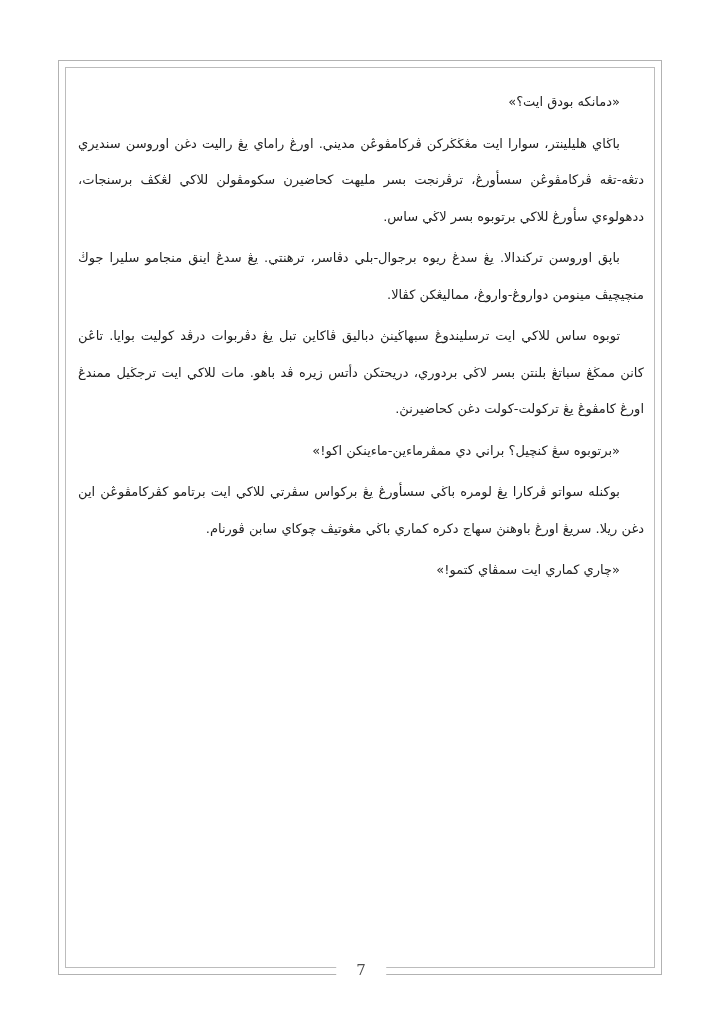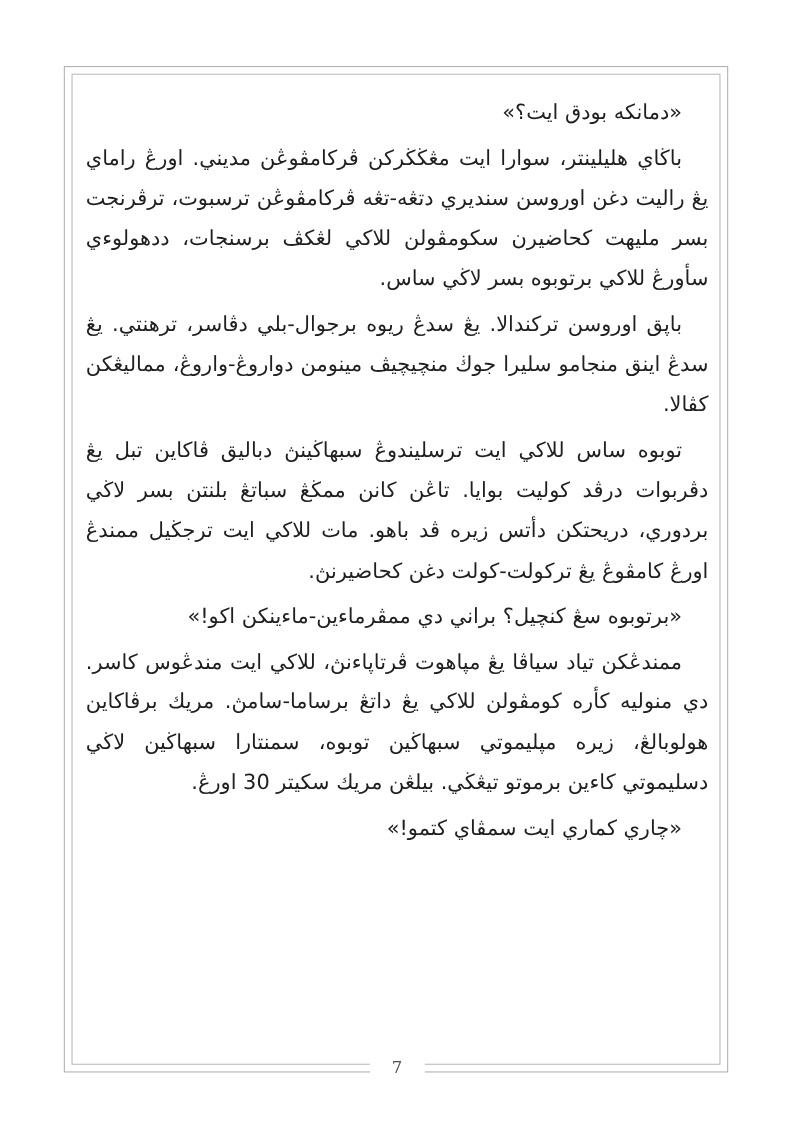--- a/index.html
+++ b/index.html
@@ -34,21 +34,21 @@
     border: 1px solid #bcbcbc;
   }
   .content {
     position: absolute;
     left: 78px;
     top: 84px;
     width: 566px;
     direction: rtl;
     text-align: justify;
     color: #1f1f1f;
-    font-size: 19px;
+    font-size: 13px;
     line-height: 36.5px;
     font-family: "DejaVu Sans", sans-serif;
   }
   .para {
     margin: 0 0 5px 0;
     text-indent: 24px;
   }
   .para.dialogue {
     text-align: right;
   }
@@ -69,23 +69,23 @@
 </head>
 <body>
 
 <div class="page">
 
   <div class="frame-outer"></div>
   <div class="frame-inner"></div>
 
   <div class="content" dir="rtl">
     <p class="para dialogue">«دمانكه بودق ايت؟»</p>
-    <p class="para">باڬاي هليلينتر، سوارا ايت مڠڬڬركن ڤركامڤوڠن مديني. اورڠ راماي يڠ راليت دغن اوروسن سنديري دتڠه-تڠه ڤركامڤوڠن ترسبوت، ترڤرنجت بسر مليهت كحاضيرن سكومڤولن للاكي لڠكڤ برسنجات، ددهولوءي سأورڠ للاكي برتوبوه بسر لاڬي ساس.</p>
+    <p class="para">باڬاي هليلينتر، سوارا ايت مڠڬڬركن ڤركامڤوڠن مديني. اورڠ راماي يڠ راليت دغن اوروسن سنديري دتڠه-تڠه ڤركامڤوڠن سسأورڠ، ترڤرنجت بسر مليهت كحاضيرن سكومڤولن للاكي لڠكڤ برسنجات، ددهولوءي سأورڠ للاكي برتوبوه بسر لاڬي ساس.</p>
     <p class="para">باڽق اوروسن تركندالا. يڠ سدڠ ريوه برجوال-بلي دڤاسر، ترهنتي. يڠ سدڠ اينق منجامو سليرا جوڬ منچيچيڤ مينومن دواروڠ-واروڠ، مماليڠكن كڤالا.</p>
     <p class="para">توبوه ساس للاكي ايت ترسليندوڠ سبهاڬينڽ دباليق ڤاكاين تبل يڠ دڤربوات درڤد كوليت بوايا. تاڠن كانن ممڬڠ سباتڠ بلنتن بسر لاڬي بردوري، دريحتكن دأتس زيره ڤد باهو. مات للاكي ايت ترجڬيل ممندڠ اورڠ كامڤوڠ يڠ تركولت-كولت دغن كحاضيرنڽ.</p>
     <p class="para dialogue">«برتوبوه سڠ كنچيل؟ براني دي ممڤرماءين-ماءينكن اكو!»</p>
-    <p class="para">ممندڠكن تياد سياڤا يڠ مڽاهوت ڤرتاڽاءنڽ، للاكي ايت مندڠوس كاسر. دي منوليه كأره كومڤولن للاكي يڠ داتڠ برساما-سامڽ. مريك برڤاكاين هولوبالڠ، زيره مڽليموتي سبهاڬين توبوه، سمنتارا سبهاڬين لاڬي دسليموتي كاءين برموتو تيڠڬي. بيلڠن مريك سكيتر 30 اورڠ.</p>
+    <p class="para">بوكنله سواتو ڤركارا يڠ لومره باڬي سسأورڠ يڠ بركواس سڤرتي للاكي ايت برتامو كڤركامڤوڠن اين دغن ريلا. سريڠ اورڠ باوهنڽ سهاج دكره كماري باڬي مڠوتيڤ چوكاي سابن ڤورنام.</p>
     <p class="para dialogue">«چاري كماري ايت سمڤاي كتمو!»</p>
   </div>
 
   <span class="page-number">7</span>
 
 </div>
 
 </body></html>

